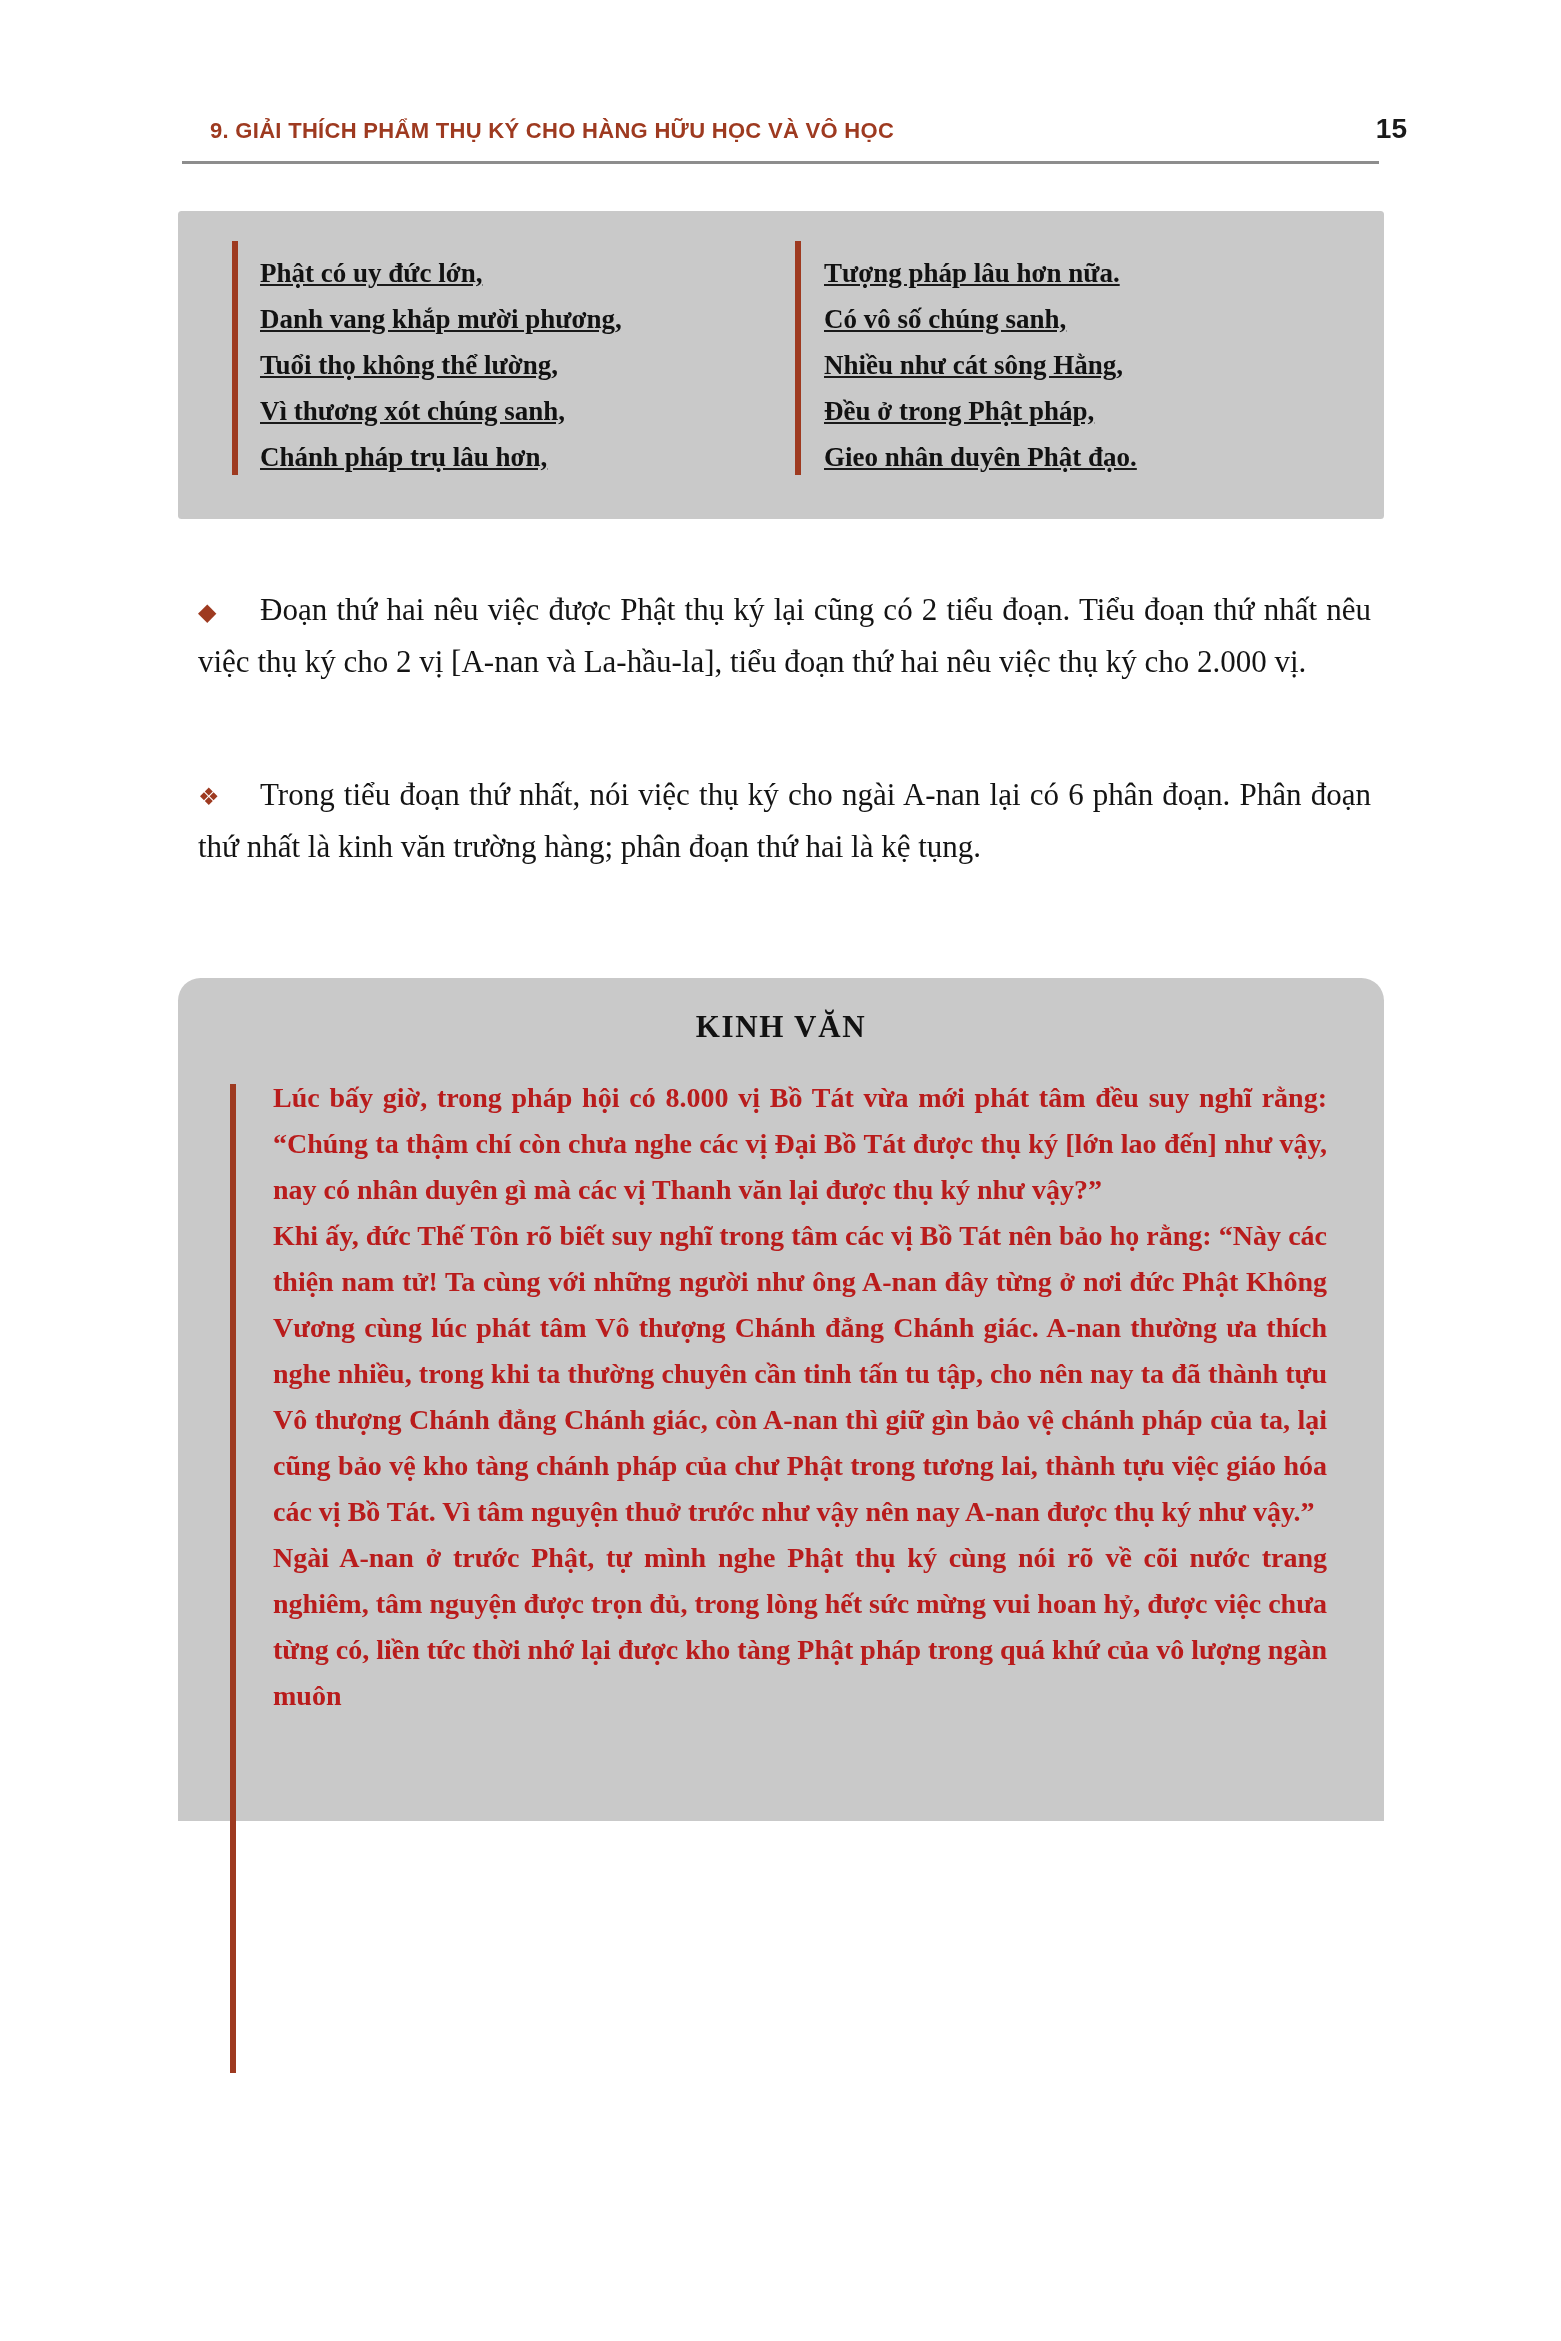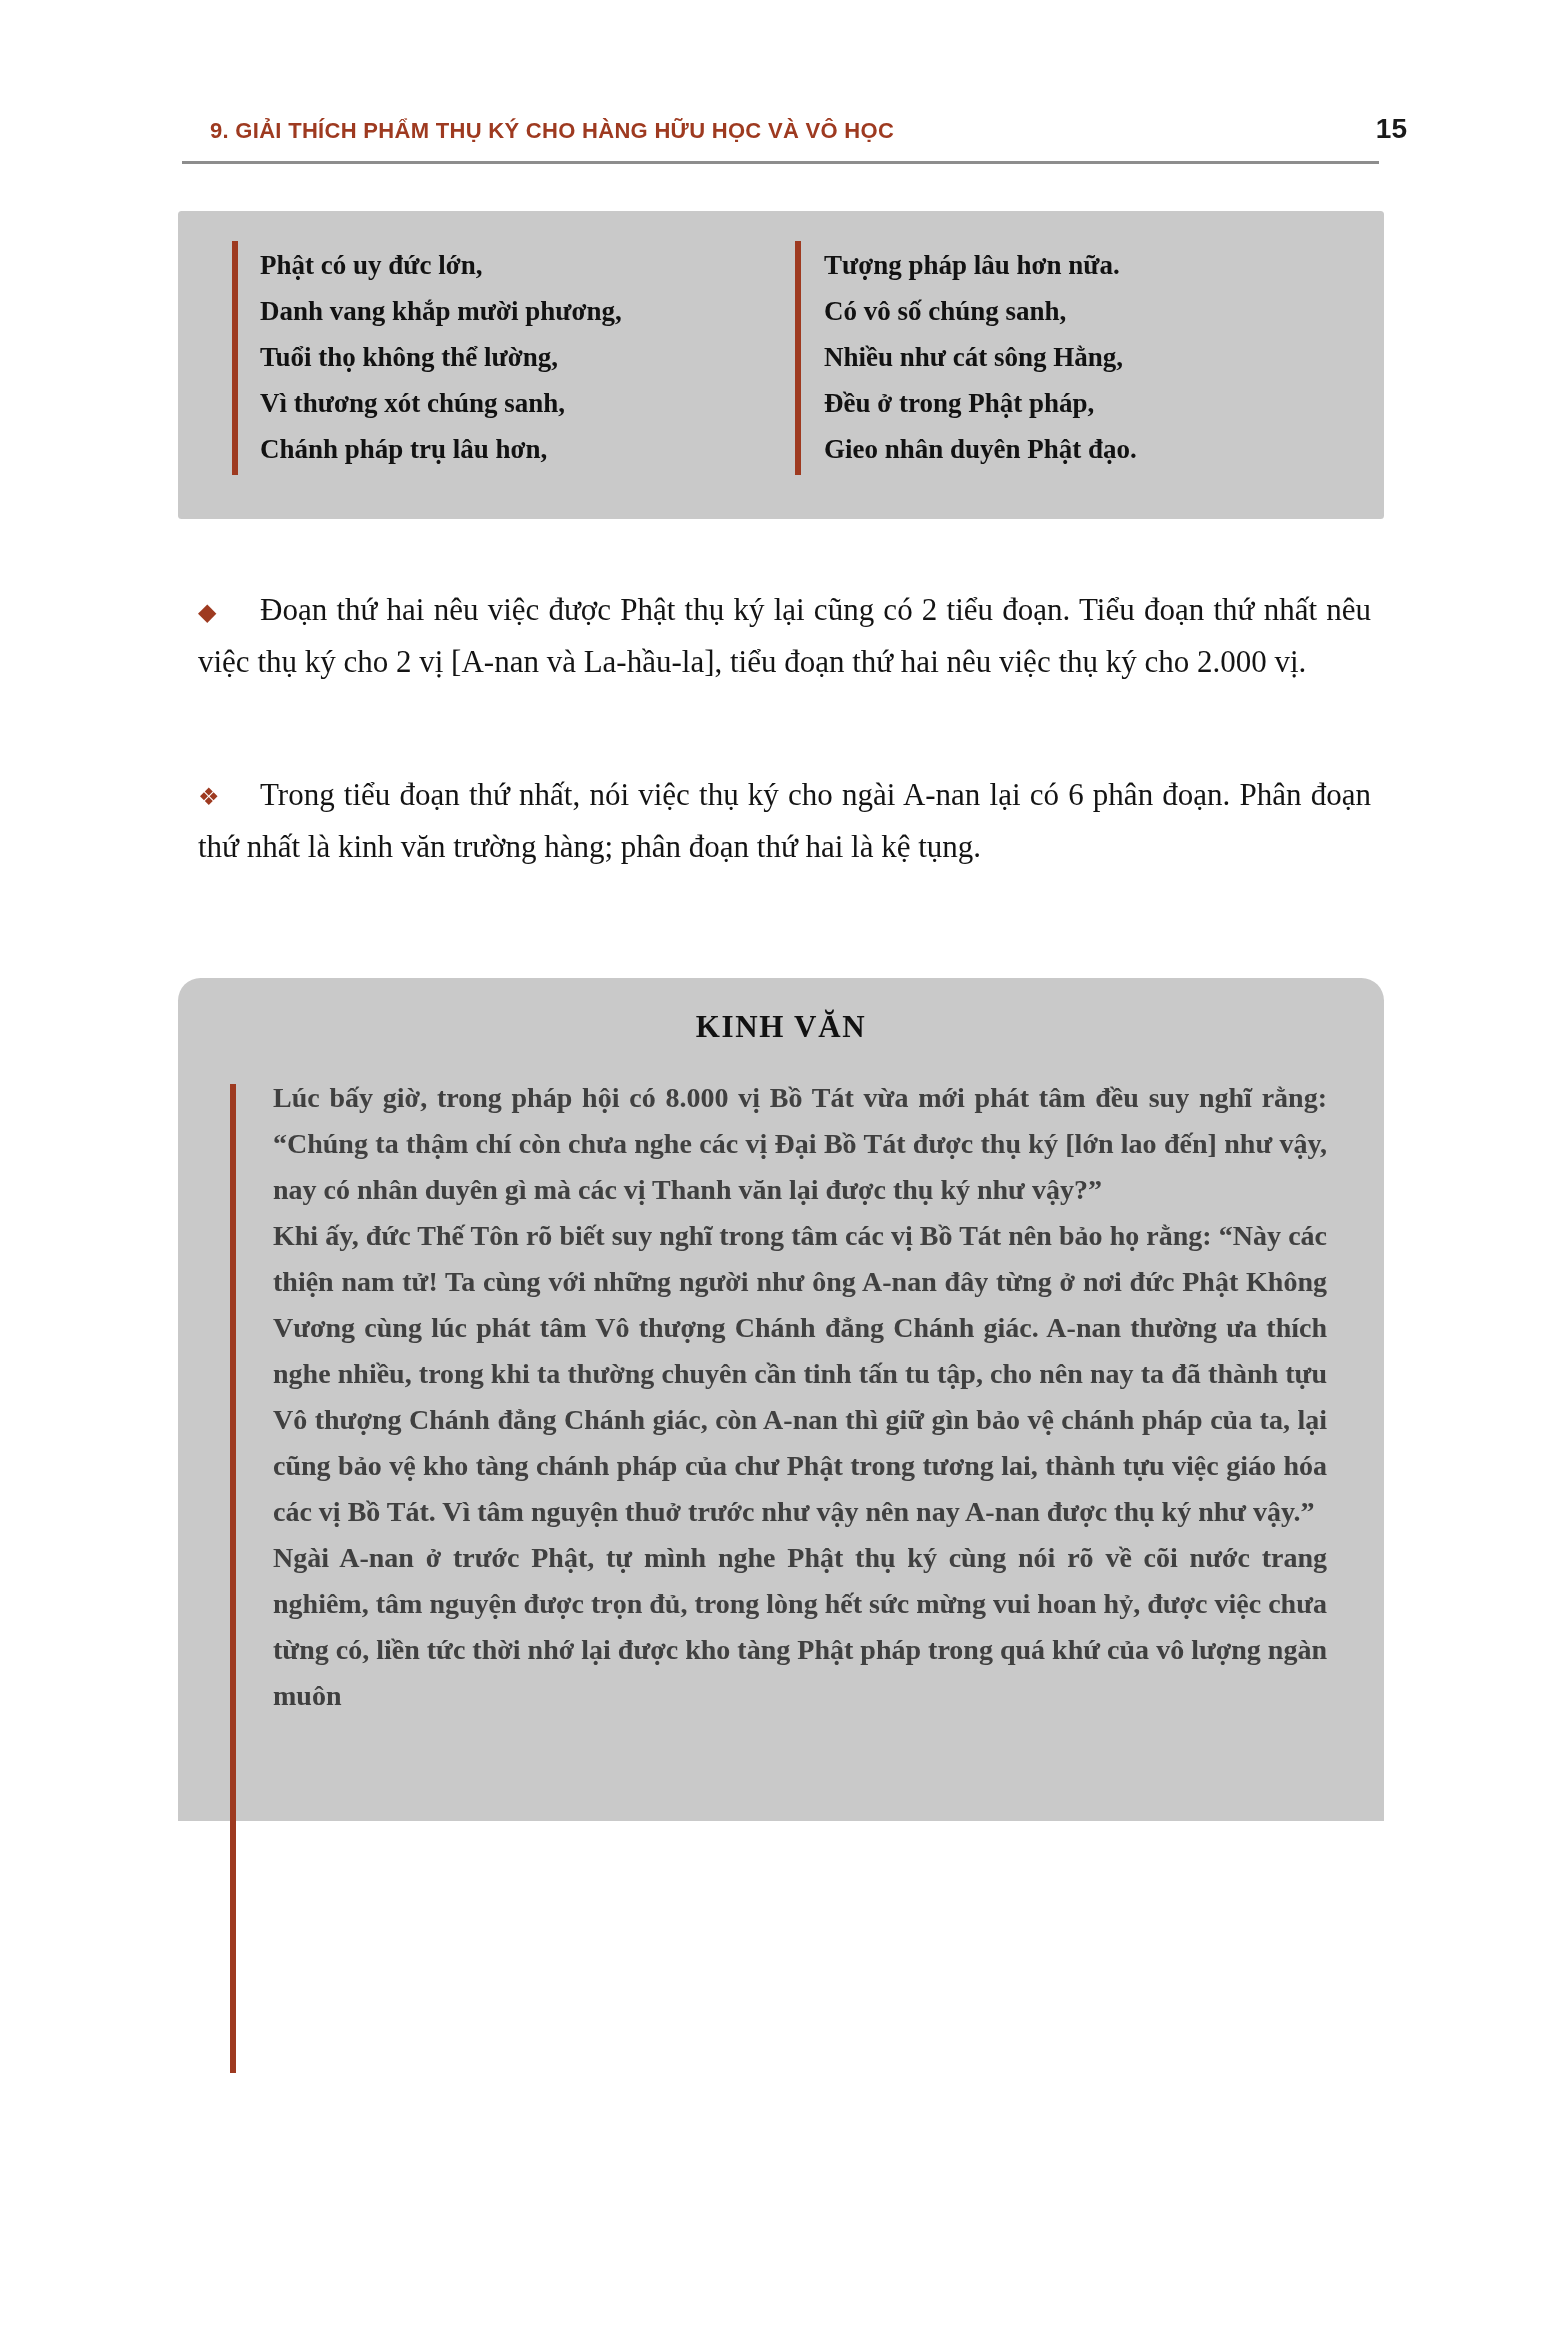--- a/index.html
+++ b/index.html
@@ -72,21 +72,22 @@
   .verse-cols {
     position: absolute;
     left: 0; top: 0;
     width: 100%;
     height: 100%;
     display: flex;
   }
   .verse-col {
     position: relative;
     flex: 1 1 50%;
-    padding-top: 31px;
+    padding-top: 39px;
+    text-decoration: underline;
   }
   .verse-bar {
     position: absolute;
     top: 29.5px;
     width: 6px;
     height: 234px;
     background: #9e3a20;
   }
   .verse-col.left .verse-bar { left: 54px; }
   .verse-col.right .verse-bar { left: 14px; }
@@ -151,21 +152,21 @@
   .sutra-body {
     position: absolute;
     left: 95px;
     top: 97px;
     width: 1054px;
     font-family: "Liberation Serif", serif;
     font-weight: bold;
     font-size: 28px;
     line-height: 46px;
     text-align: justify;
-    color: #404040;
+    color: #b91c1c;
   }
   .sutra-body p { margin: 0; }
 </style>
 </head>
 <body>
 
 <div class="page">
 
   <div class="header">
     <div class="header-title">9. GIẢI THÍCH PHẨM THỤ KÝ CHO HÀNG HỮU HỌC VÀ VÔ HỌC</div>

